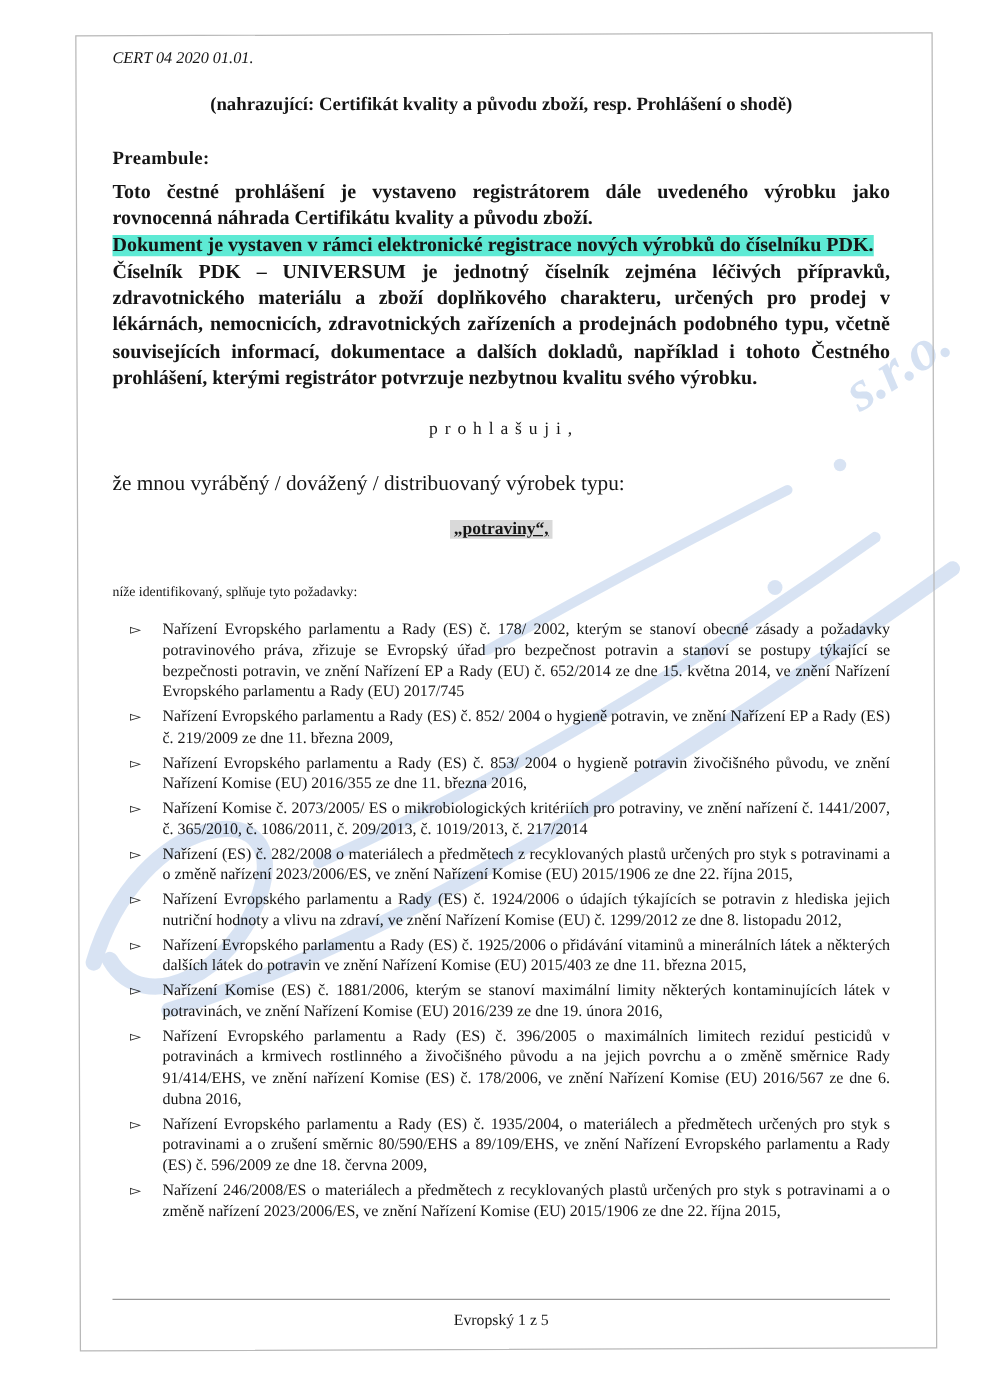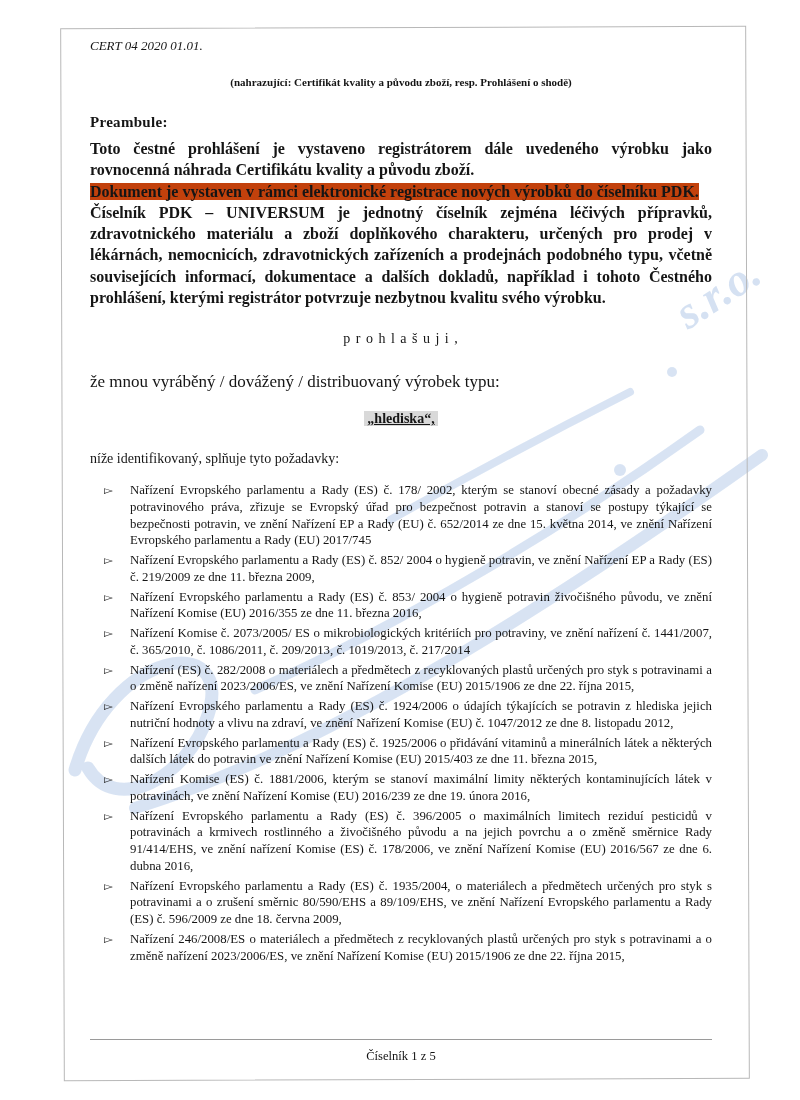--- a/index.html
+++ b/index.html
@@ -14,30 +14,30 @@
   .scan-border {
     position: absolute; left: 62px; top: 27px; right: 52px; bottom: 20px;
     border: 1px solid #b8b8b8;
     transform: rotate(-0.2deg);
     pointer-events: none;
   }
   .watermark { position: absolute; left: 0; top: 0; pointer-events: none; }
   .content { position: absolute; left: 90px; top: 38px; width: 622px; }
   .doc-code { text-align: left; font-style: italic; font-size: 13px; margin-bottom: 22px; padding-right: 2px; font-family: Liberation Serif, serif; }
   .title { text-align: center; font-size: 23px; font-weight: bold; letter-spacing: 0.5px; }
-  .subtitle { text-align: center; font-size: 11px; font-weight: bold; margin-top: 7px; }
+  .subtitle { text-align: center; font-size: 15px; font-weight: bold; margin-top: 7px; }
   .preamble-heading { font-size: 15px; font-weight: bold; margin-top: 26px; letter-spacing: 0.3px; }
   .preamble { font-size: 16px; font-weight: bold; line-height: 1.33; margin-top: 7px; text-align: justify; }
-  .hl { background: #c2410c; }
+  .hl { background: #5eead4; }
   .intro { font-size: 12.8px; margin-top: 21px; text-indent: 40px; }
   .declare { text-align: center; font-weight: normal; font-size: 14px; margin-top: 23px; letter-spacing: 1px; }
   .product-line { font-size: 17px; margin-top: 25px; }
   .product-type-row { text-align: center; margin-top: 17px; }
   .product-type { font-weight: bold; font-size: 14px; text-decoration: underline; background: #d9d9d9; padding: 0 3px; }
-  .req-intro { font-size: 14px; margin-top: 24px; }
+  .req-intro { font-size: 11px; margin-top: 36px; }
   .requirements { margin-top: 15px; padding-left: 14px; }
   .req-item { display: flex; font-size: 12.8px; line-height: 1.31; margin-bottom: 3px; }
   .bullet { flex: 0 0 26px; width: 26px; font-family: "DejaVu Sans", sans-serif; font-size: 11.5px; padding-top: 1px; color: #222; }
   .req-text { flex: 1; text-align: justify; }
   .b { font-weight: normal; margin-top: 37px; }
   .footer {
     position: absolute; left: 90px; width: 622px; bottom: 36px;
     text-align: center; font-size: 12.6px;
     border-top: 1px solid #9a9a9a; padding-top: 9px;
   }
@@ -73,21 +73,21 @@
         <div><span class="hl">Dokument je vystaven v rámci elektronické registrace nových výrobků do číselníku PDK.</span></div>
         <div><span>Číselník PDK – UNIVERSUM je jednotný číselník zejména léčivých přípravků, zdravotnického materiálu a zboží doplňkového charakteru, určených pro prodej v lékárnách, nemocnicích, zdravotnických zařízeních a prodejnách podobného typu, včetně souvisejících informací, dokumentace a dalších dokladů, například i tohoto Čestného prohlášení, kterými registrátor potvrzuje nezbytnou kvalitu svého výrobku.</span></div>
       </div>
 
 
     <div class="declare">p r o h l a š u j i ,</div>
 
     <p class="product-line">že mnou vyráběný / dovážený  / distribuovaný výrobek typu:</p>
 
     <div class="product-type-row">
-      <span class="product-type">„hlediska“,</span>
+      <span class="product-type">„potraviny“,</span>
     </div>
 
     <p class="req-intro">níže identifikovaný, splňuje tyto požadavky:</p>
 
     <div class="requirements">
         <div class="req-item">
           <span class="bullet">▻</span>
           <div class="req-text"><span class="b">Nařízení Evropského parlamentu a Rady (ES) č. 178/ 2002,</span><span> kterým se stanoví obecné zásady a požadavky potravinového práva, zřizuje se Evropský úřad pro bezpečnost potravin a stanoví se postupy týkající se bezpečnosti potravin, ve znění Nařízení EP a Rady (EU) č. 652/2014 ze dne 15. května 2014, ve znění </span><span class="b">Nařízení Evropského parlamentu a Rady (EU) 2017/745</span></div>
         </div>
         <div class="req-item">
@@ -101,21 +101,21 @@
         <div class="req-item">
           <span class="bullet">▻</span>
           <div class="req-text"><span class="b">Nařízení Komise č. 2073/2005/ ES</span><span> o mikrobiologických kritériích pro potraviny, ve znění </span><span class="b">nařízení č. 1441/2007, č. 365/2010, č. 1086/2011, č. 209/2013, č. 1019/2013, č. 217/2014</span></div>
         </div>
         <div class="req-item">
           <span class="bullet">▻</span>
           <div class="req-text"><span class="b">Nařízení (ES) č. 282/2008</span><span> o materiálech a předmětech z recyklovaných plastů určených pro styk s potravinami a o změně nařízení 2023/2006/ES, ve znění Nařízení Komise (EU) </span><span class="b">2015/1906</span><span> ze dne 22. října 2015,</span></div>
         </div>
         <div class="req-item">
           <span class="bullet">▻</span>
-          <div class="req-text"><span class="b">Nařízení Evropského parlamentu a Rady (ES) č. 1924/2006</span><span>  o údajích týkajících se potravin z hlediska jejich nutriční hodnoty a vlivu na zdraví, ve znění Nařízení Komise (EU) č. </span><span class="b">1047/2012</span><span> ze dne 8. listopadu 2012,</span></div>
+          <div class="req-text"><span class="b">Nařízení Evropského parlamentu a Rady (ES) č. 1924/2006</span><span>  o údajích týkajících se potravin z hlediska jejich nutriční hodnoty a vlivu na zdraví, ve znění Nařízení Komise (EU) č. </span><span class="b">1299/2012</span><span> ze dne 8. listopadu 2012,</span></div>
         </div>
         <div class="req-item">
           <span class="bullet">▻</span>
           <div class="req-text"><span class="b">Nařízení Evropského parlamentu a Rady (ES) č. 1925/2006</span><span>  o přidávání vitaminů a minerálních látek a některých dalších látek do potravin ve znění Nařízení Komise (EU) </span><span class="b">2015/403</span><span> ze dne 11. března 2015,</span></div>
         </div>
         <div class="req-item">
           <span class="bullet">▻</span>
           <div class="req-text"><span class="b">Nařízení Komise (ES) č. 1881/2006,</span><span> kterým se stanoví maximální limity některých kontaminujících látek v potravinách, ve znění Nařízení Komise (EU) </span><span class="b">2016/239</span><span> ze dne 19. února 2016,</span></div>
         </div>
         <div class="req-item">
@@ -128,19 +128,19 @@
         </div>
         <div class="req-item">
           <span class="bullet">▻</span>
           <div class="req-text"><span class="b">Nařízení 246/2008/ES</span><span> o materiálech a předmětech z recyklovaných plastů určených pro styk s potravinami a o změně nařízení 2023/2006/ES, ve znění Nařízení Komise (EU) </span><span class="b">2015/1906</span><span> ze dne 22. října 2015,</span></div>
         </div>
       </div>
 
   </div>
 
   <div class="footer">
-    <span>Číselník</span>
+    <span>Evropský</span>
     <span class="b">1</span>
     <span>z</span>
     <span class="b">5</span>
   </div>
 
 </div>
 
 </body></html>

